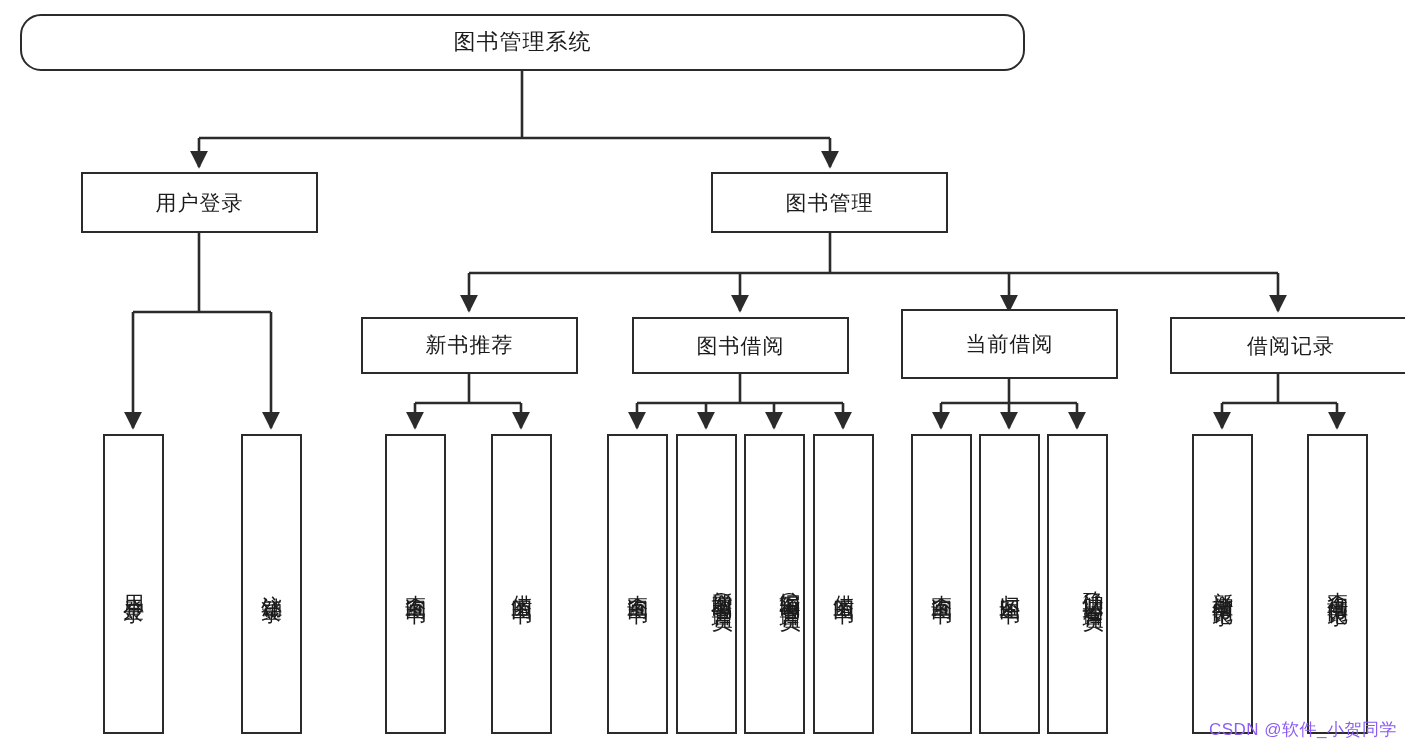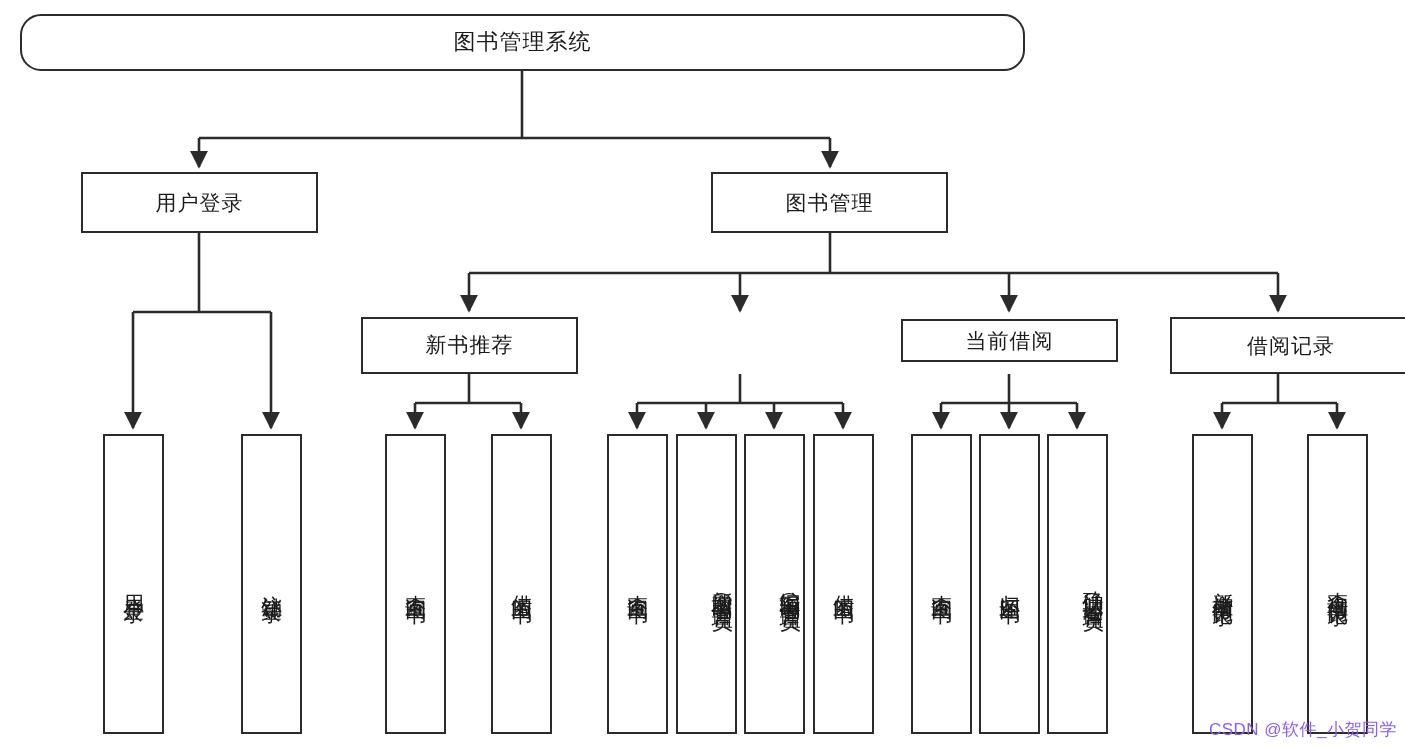--- a/index.html
+++ b/index.html
@@ -139,21 +139,24 @@
   <div class="node node-h" style="left:81px; top:172px; width:237px; height:61px;">
     <span>用户登录</span>
   </div>
   <div class="node node-h" style="left:711px; top:172px; width:237px; height:61px;">
     <span>图书管理</span>
   </div>
 
   <div class="node node-h" style="left:361px; top:317px; width:217px; height:57px;font-family:Liberation Serif, serif;">
     <span>新书推荐</span>
   </div>
-  <div class="node node-h" style="left:901px; top:319px; width:217px; height:43px;">
+  <div class="node node-h" style="left:632px; top:317px; width:217px; height:57px;">
+    <span>图书借阅</span>
+  </div>
+  <div class="node node-h" style="left:901px; top:309px; width:217px; height:70px;">
     <span>当前借阅</span>
   </div>
   <div class="node node-h" style="left:1170px; top:317px; width:242px; height:57px;">
     <span>借阅记录</span>
   </div>
 
   <div class="node node-v centered" style="left:103px; top:434px; width:61px; height:300px;">
     <span class="node-label-v">用户登录</span>
   </div>
   <div class="node node-v centered" style="left:241px; top:434px; width:61px; height:300px;">

